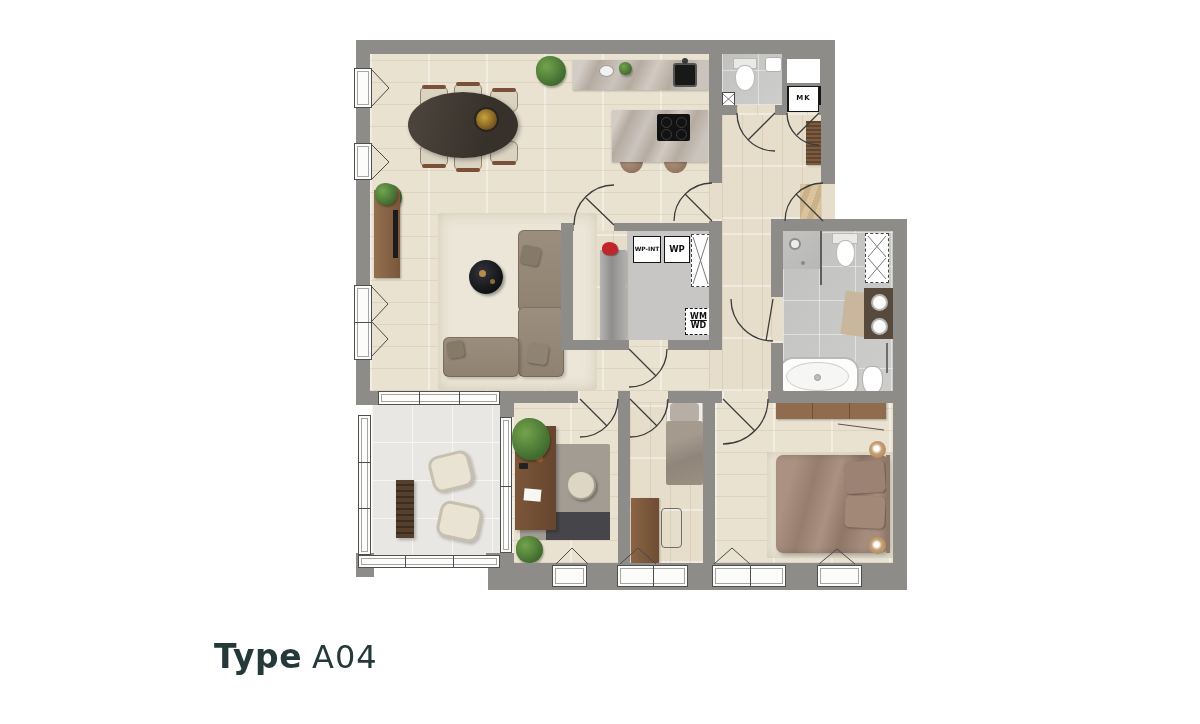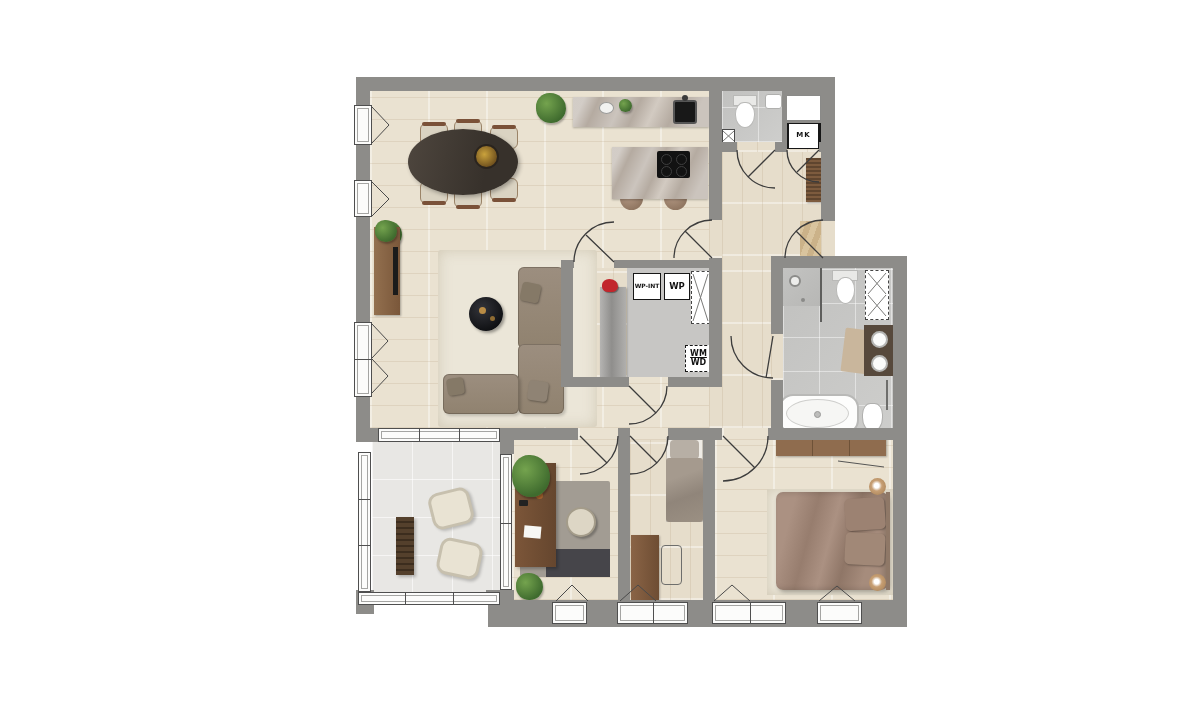--- a/index.html
+++ b/index.html
@@ -52,21 +52,21 @@
     font-family:"DejaVu Sans Mono",monospace;font-size:13.5px;font-weight:bold;
     letter-spacing:2.5px;color:var(--ink);}
   .cap-type{position:absolute;left:214px;top:637px;color:var(--ink);display:flex;align-items:baseline;}
   .cap-type .t1{font-size:33px;font-weight:bold;letter-spacing:.5px;}
   .cap-type .t2{font-size:32px;font-weight:normal;margin-left:10px;letter-spacing:1px;}
 </style>
 </head>
 <body>
 
 <div class="stage">
-  <div class="abs" style="left:0;top:0;width:1200px;height:547px;margin-top:37px;">
+  <div class="abs" style="left:0;top:0;width:1200px;height:547px;">
 
     <div class="wood" style="left:370px;top:54px;width:339px;height:337px;"></div>
     <div class="woodv" style="left:722px;top:115px;width:99px;height:104px;"></div>
     <div class="woodv" style="left:722px;top:219px;width:49px;height:172px;"></div>
     <div class="woodv" style="left:709px;top:350px;width:13px;height:41px;"></div>
     <div class="btile" style="left:722px;top:54px;width:60px;height:51px;"></div>
     <div class="wall" style="left:782px;top:54px;width:39px;height:61px;"></div>
     <div class="woodv" style="left:573px;top:231px;width:54px;height:109px;"></div>
     <div class="gfloor" style="left:627px;top:231px;width:82px;height:109px;"></div>
     <div class="btile" style="left:783px;top:231px;width:110px;height:172px;"></div>
@@ -288,13 +288,17 @@
       </g>
       <g stroke="#7a7a78" stroke-width="1" fill="none">
         <path d="M723,94 L734,104 M734,94 L723,104"></path>
         <path d="M693,237 L708,284 M708,237 L693,284"></path>
         <path d="M868,236 L886,257 M886,236 L868,257 M868,258 L886,279 M886,258 L868,279"></path>
         <path d="M838,424 L884,430" stroke="#555"></path>
       </g>
     </svg>
   </div>
 
+  <div class="cap-type">
+    <span class="t1">Type</span>
+    <span class="t2">A04</span>
+  </div>
 </div>
 
 </body></html>

